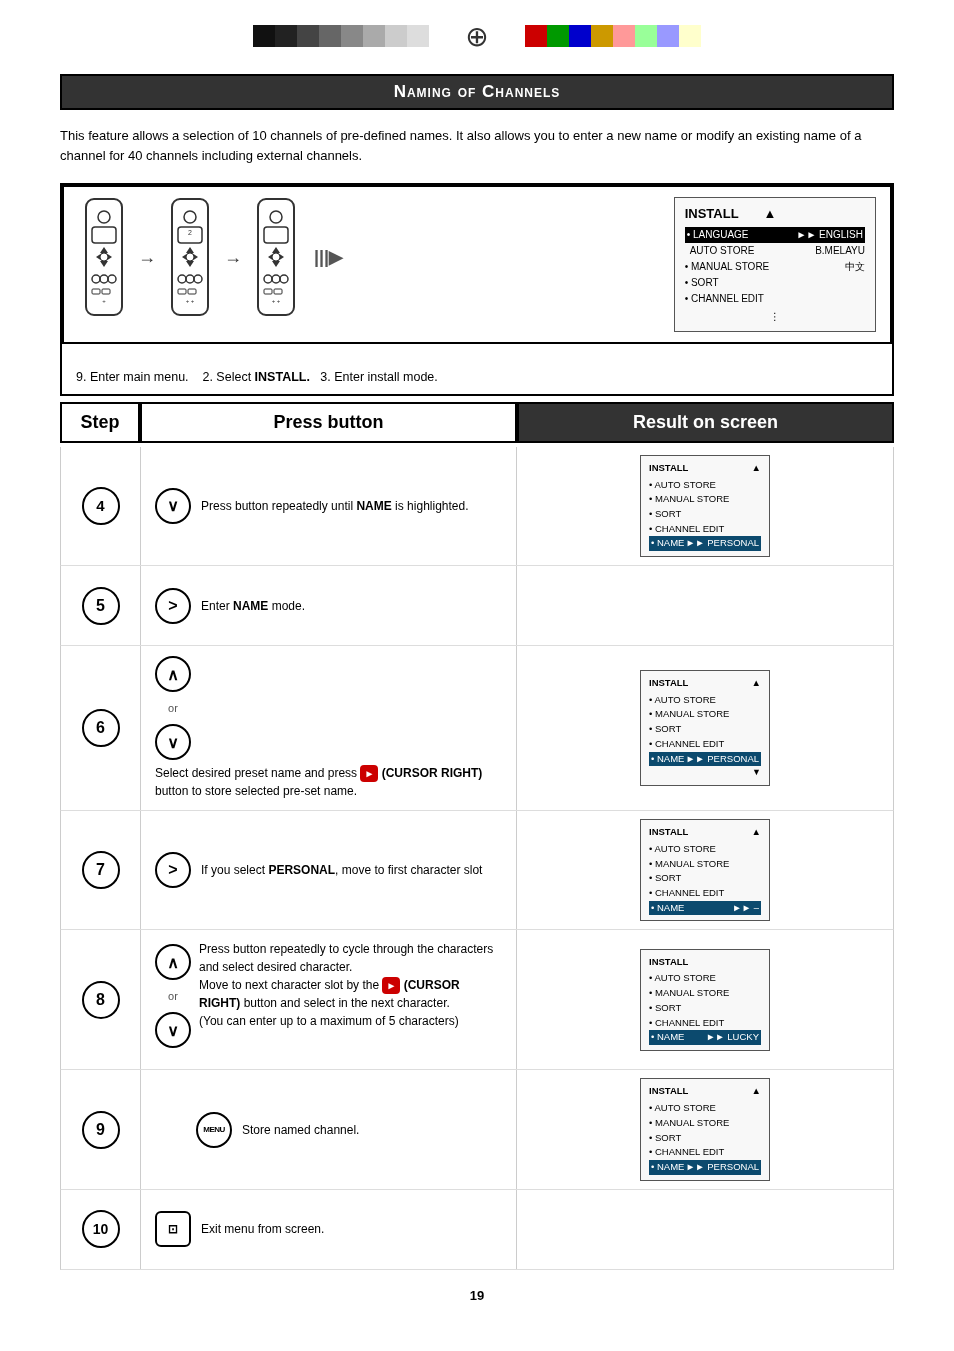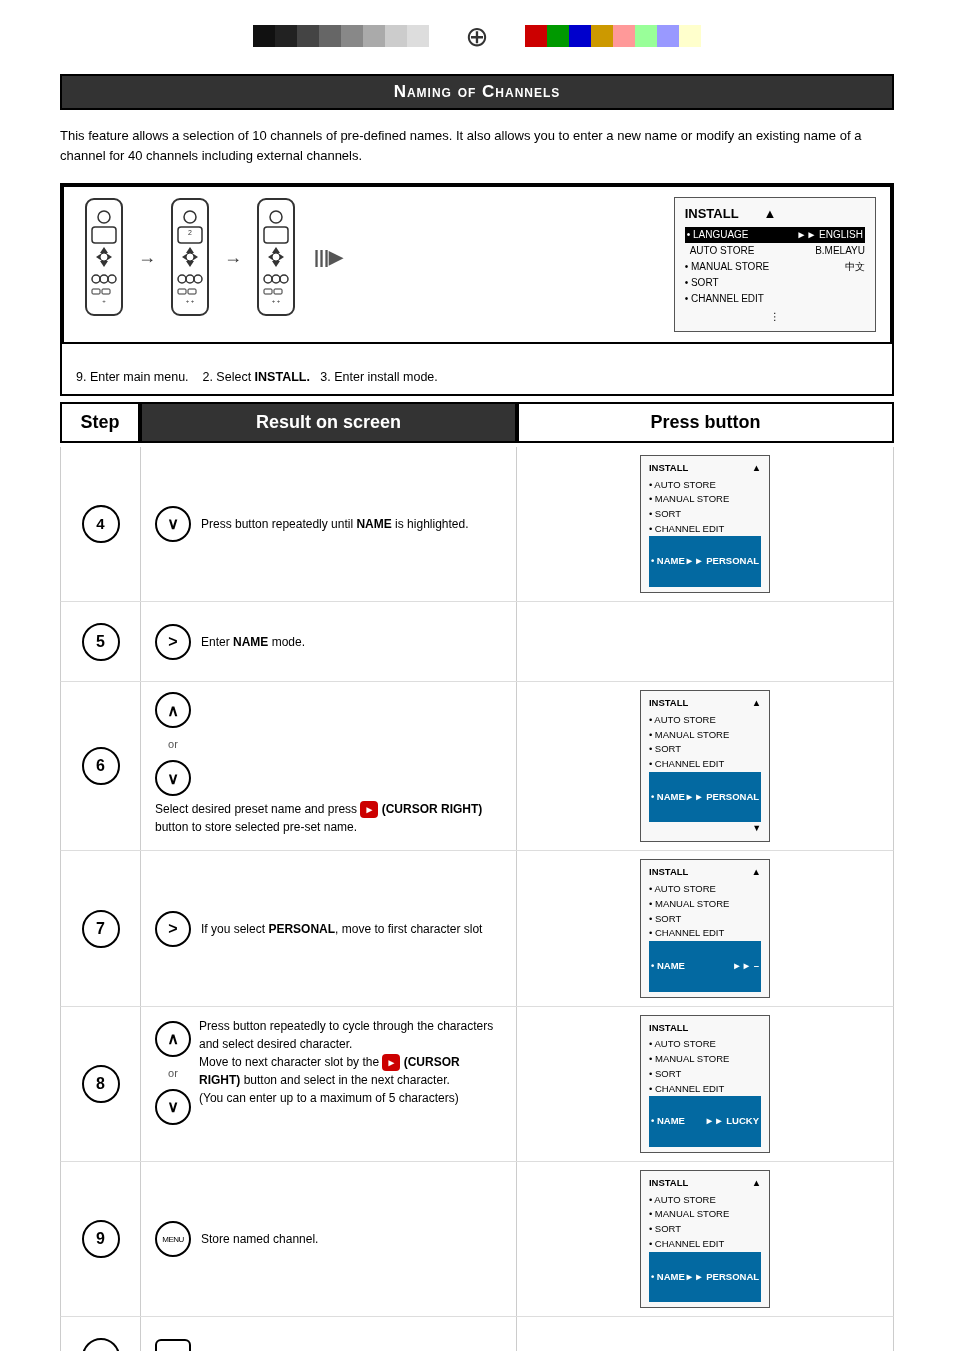--- a/index.html
+++ b/index.html
@@ -233,24 +233,23 @@
       margin-bottom: 2px;
       display: flex;
       justify-content: space-between;
     }
     .result-tv .rtv-row {
       font-size: 9.5px;
       display: flex;
       justify-content: space-between;
     }
     .result-tv .rtv-row.hl {
-      background: #0369a1;
+      background: #0c4a6e;
       color: #fff;
-      padding: 18px 2px;
-      font-weight: bold;
+      padding: 0 2px;
     }
 
     
     .page-num {
       text-align: center;
       font-size: 13px;
       font-weight: bold;
       margin: 18px 0 10px;
     }
 
@@ -416,22 +415,22 @@
       &nbsp;&nbsp;
       <span>2. Select</span>
       <strong>INSTALL.</strong>
       &nbsp;
       <span>3. Enter install mode.</span>
     </div>
   </div>
 
   <div class="step-header">
     <div class="step-header-cell step-col">Step</div>
+    <div class="step-header-cell press-col">Press button</div>
     <div class="step-header-cell result-col">Result on screen</div>
-    <div class="step-header-cell press-col">Press button</div>
   </div>
 
   <div class="step-rows">
 
     <div class="step-row">
       <div class="step-num-cell">
         <div class="step-num" style="font-size:15px;">4</div>
       </div>
       <div class="step-press-cell">
         <div class="btn-icon arrow-down"></div>
@@ -567,21 +566,21 @@
             </div>
         </div>
       </div>
     </div>
 
     <div class="step-row">
       <div class="step-num-cell">
         <div class="step-num">9</div>
       </div>
       <div class="step-press-cell">
-        <div class="btn-icon menu-btn" style="font-size:8px;letter-spacing:-0.5px;font-weight:normal;">MENU</div>
+        <div class="btn-icon menu-btn" style="font-size:8px;letter-spacing:-0.5px;font-weight:bold;margin-left:41px;">MENU</div>
         <div class="press-text">
           Store named channel.
         </div>
       </div>
       <div class="step-result-cell">
         <div class="result-tv">
           <div class="rtv-title">
               <span>INSTALL</span>
               <span>▲</span>
             </div>

